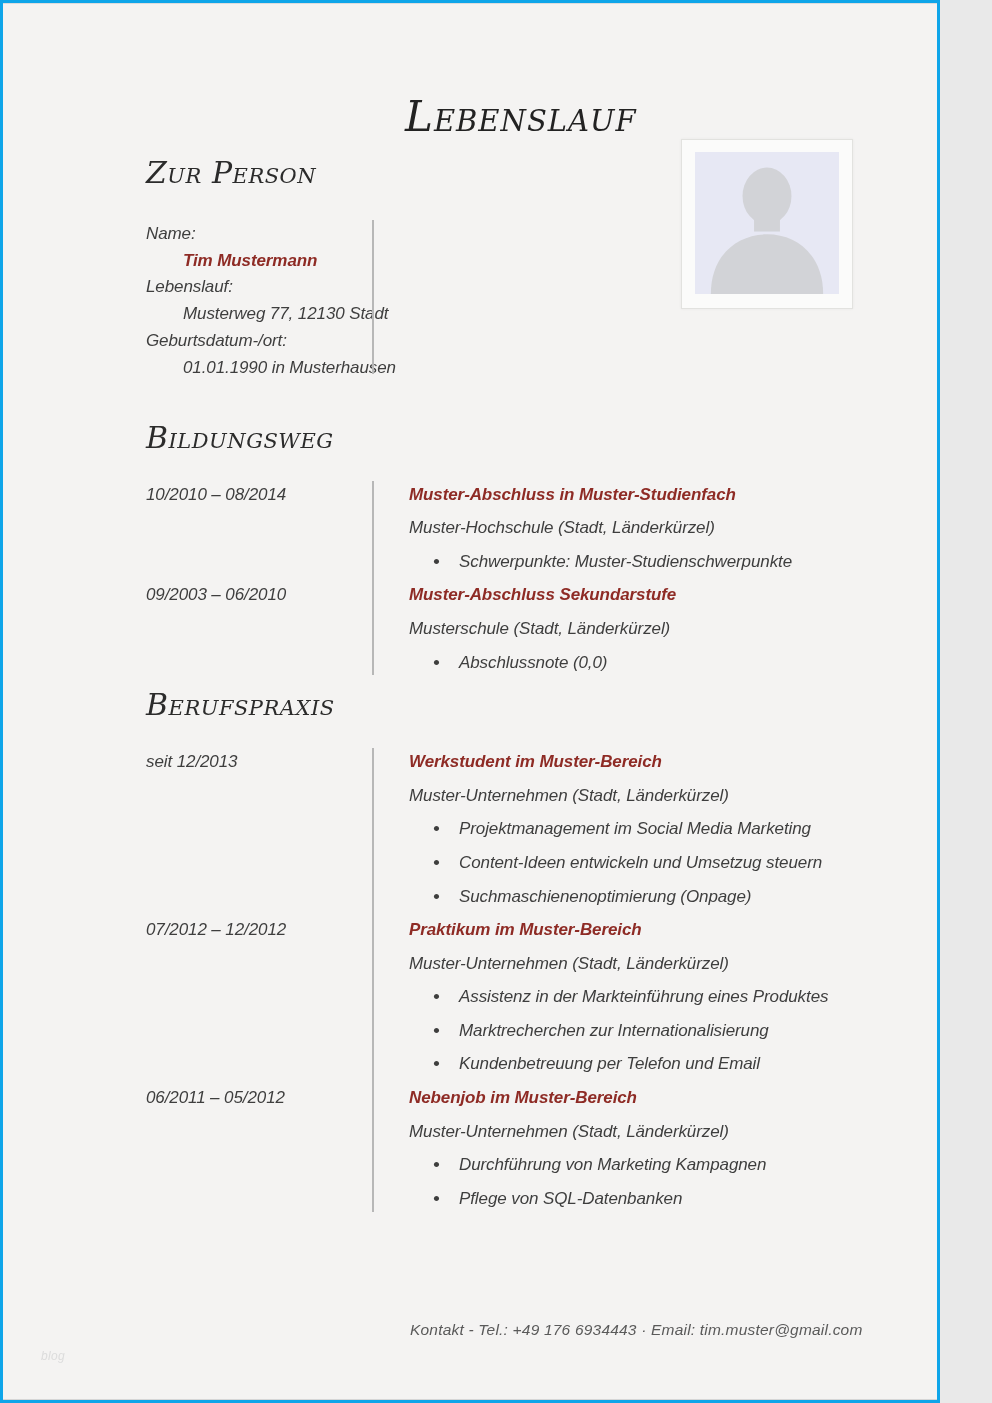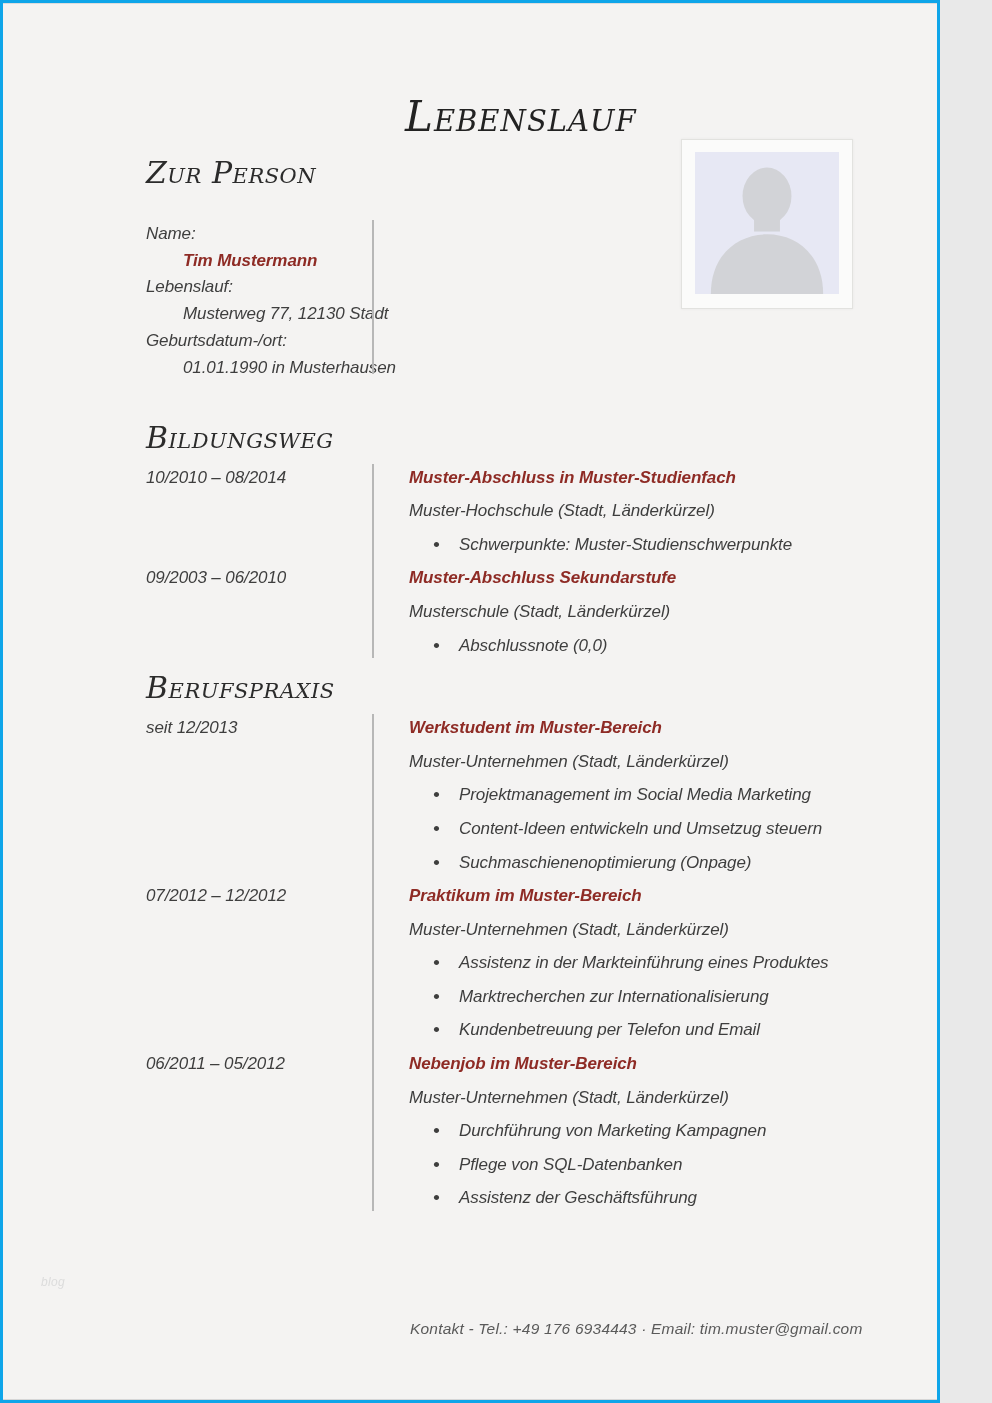--- a/index.html
+++ b/index.html
@@ -68,42 +68,42 @@
   .person-label{width:226px;flex:none;}
   .person-value{padding-left:37px;flex:1;}
   .person-value.accent{color:var(--accent);font-weight:bold;}
   .vline{
     position:absolute;left:226px;top:3px;bottom:4px;width:2px;
     background:var(--divider);
   }
   
   #cv-sections section:nth-of-type(1) h2{margin-top:43px;}
   #cv-sections section:nth-of-type(2) h2{margin-top:9px;}
-  .entries{position:relative;margin-top:6px;}
+  .entries{position:relative;margin-top:23px;}
   .entry{display:flex;}
   .entry-period{width:226px;flex:none;}
   .entry-body{flex:1;padding-left:37px;}
   .entry-title{color:var(--accent);font-weight:bold;}
   ul.entry-bullets{list-style:none;}
   .bullet-item{position:relative;padding-left:50px;}
   .bullet-item::before{
     content:"\2022";
     position:absolute;left:24px;top:50%;
     transform:translateY(-52%);
     font-size:19px;color:var(--body-text);
   }
   
   .footer-contact{
     margin:103px 0 0 264px;
     font-size:15.5px;line-height:22px;
     letter-spacing:0.2px;
     color:#5a5a5a;
   }
   .watermark{
-    position:absolute;left:38px;top:1272px;
+    position:absolute;left:38px;top:1346px;
     font-size:12px;color:#dcdcdc;letter-spacing:0.3px;
   }
 </style>
 </head>
 <body>
 
 <div class="page">
 
   <h1 class="doc-title">Lebenslauf</h1>
 
@@ -199,21 +199,20 @@
   </div>
 
   <div class="entry">
     <div class="entry-period">06/2011 – 05/2012</div>
     <div class="entry-body">
       <div class="entry-title">Nebenjob im Muster-Bereich</div>
       <div class="entry-subtitle">Muster-Unternehmen (Stadt, Länderkürzel)</div>
       <ul class="entry-bullets">
                   <li class="bullet-item">Durchführung von Marketing Kampagnen</li>
                   <li class="bullet-item">Pflege von SQL-Datenbanken</li>
-                  <li class="bullet-item">Assistenz der Geschäftsführung</li>
                 </ul>
     </div>
   </div>
 </div>
   </section>
 </div>
 
     <div class="footer-contact">Kontakt - Tel.: +49 176 6934443 · Email: tim.muster@gmail.com</div>
   </div>
 

